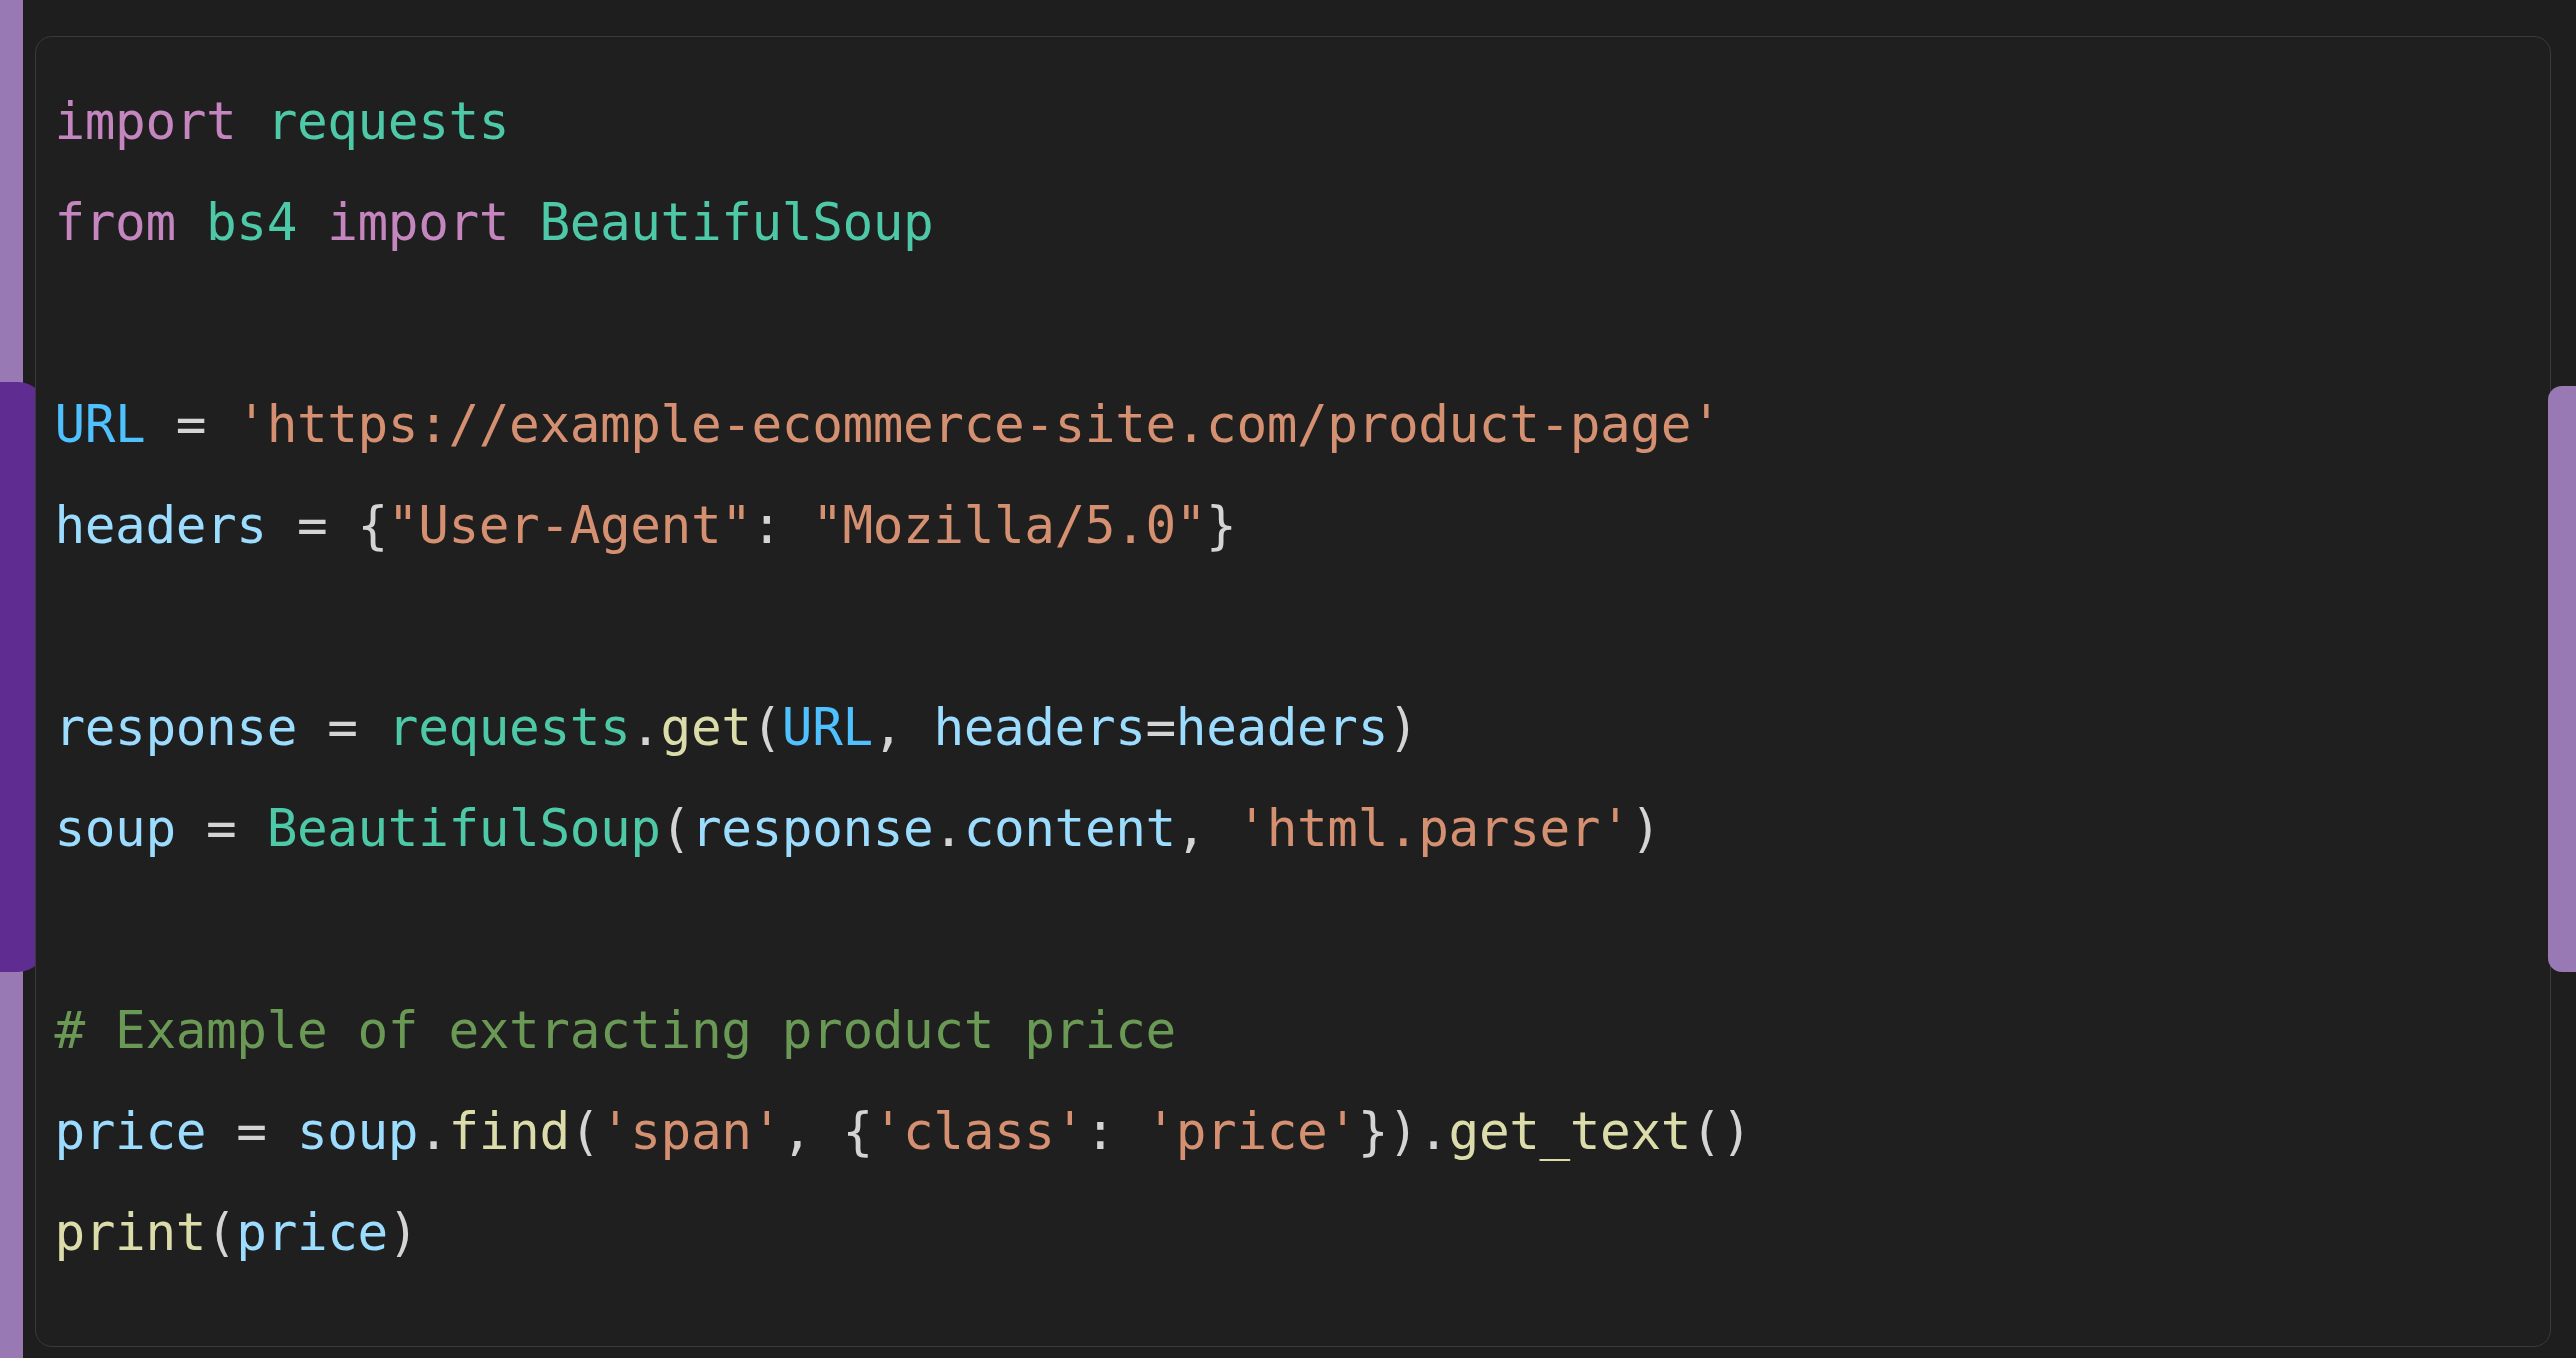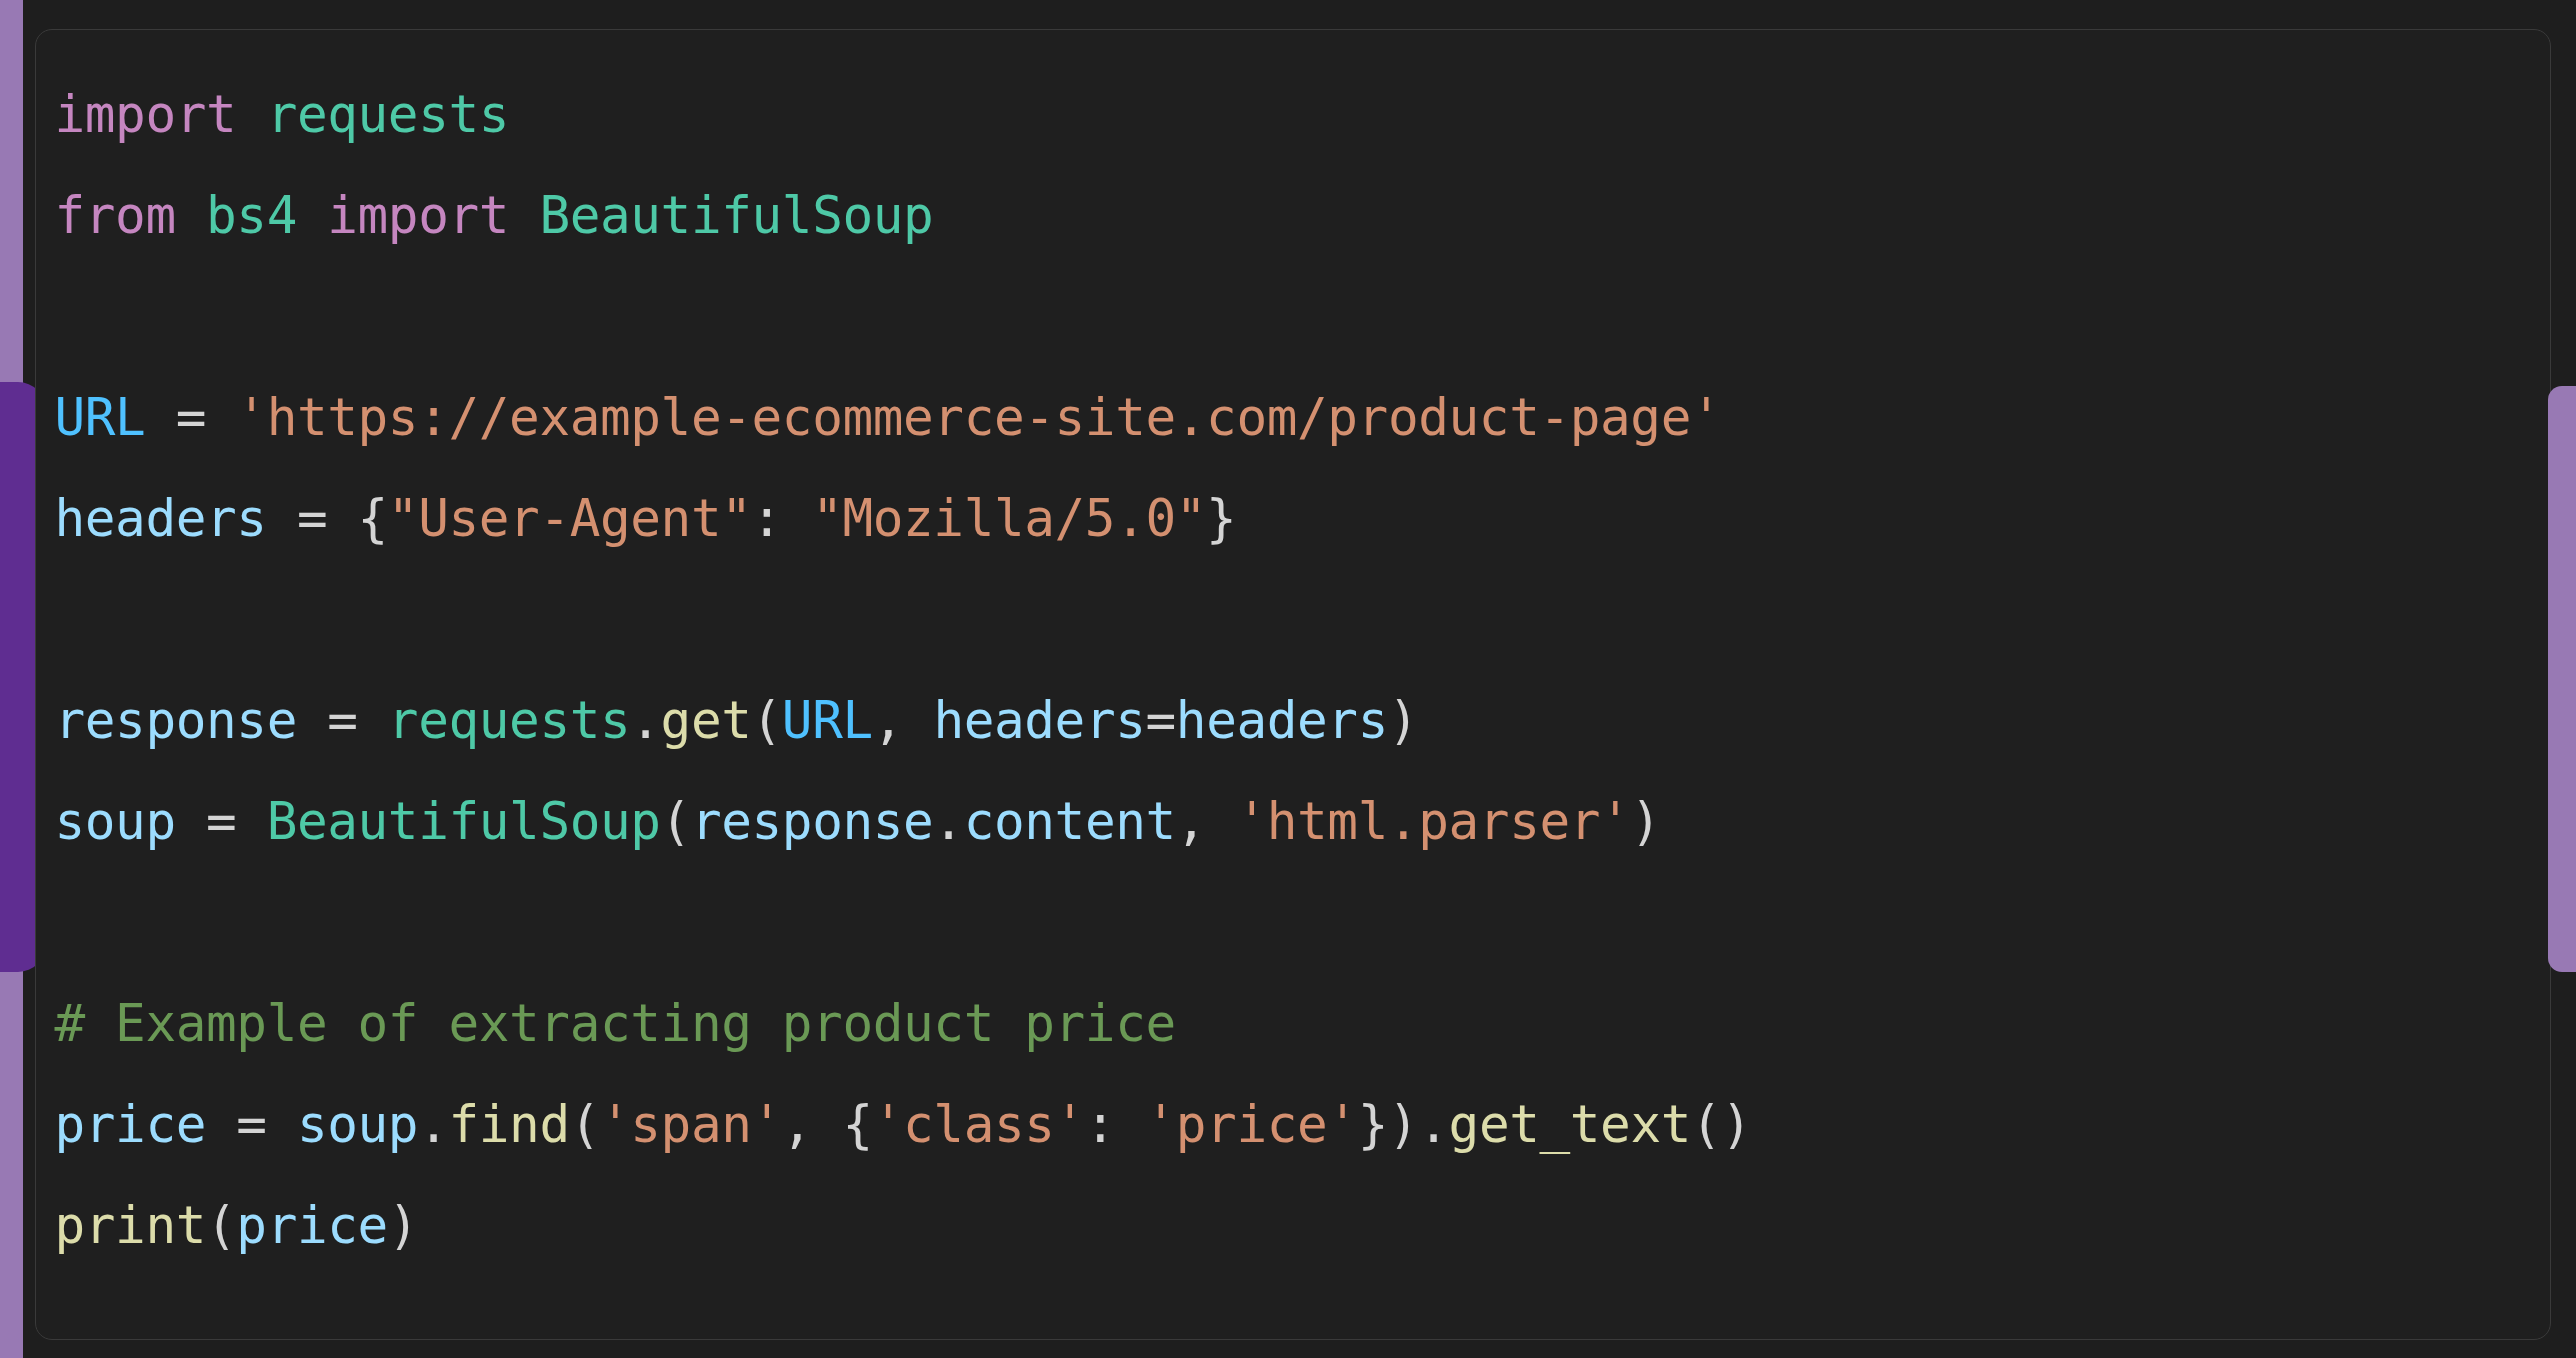--- a/index.html
+++ b/index.html
@@ -53,21 +53,21 @@
     width: 28px;
     height: 586px;
     background: #9879b4;
     border-radius: 14px 0 0 14px;
   }
 
   
   .code-card {
     position: absolute;
     left: 35px;
-    top: 29px;
+    top: 36px;
     width: 2516px;
     height: 1311px;
     background: #1f1f1f;
     border: 1.5px solid #3a3a3a;
     border-radius: 17px;
     overflow: hidden;
   }
 
   .code-body {
     padding: 34px 0 23px 18.5px;

